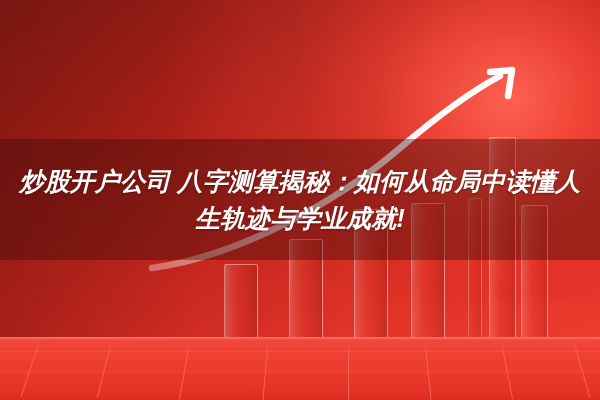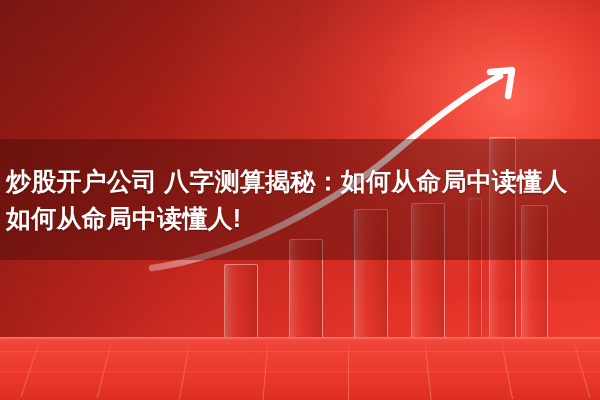--- a/index.html
+++ b/index.html
@@ -137,32 +137,33 @@
     background: rgba(58,10,7,0.40);
   }
   .headline {
     position: absolute;
     left: 0;
     right: 0;
     top: 139px;
     height: 121px;
     display: flex;
     flex-direction: column;
-    align-items: flex-start;
+    align-items: center;
     justify-content: center;
     padding: 16px 6px;
     box-sizing: border-box;
     color: #ffffff;
     font-size: 25px;
     font-weight: bold;
     line-height: 37px;
     letter-spacing: 0.2px;
     text-align: center;
     text-shadow: 0 1px 2px rgba(70,10,6,0.55);
     white-space: nowrap;
+    font-style: italic;
   }
   .headline .l2 { letter-spacing: 0.2px; }
 </style>
 </head>
 <body>
 
 <div id="stage">
 
   <div class="bg-base"></div>
   <div class="bg-glow"></div>
@@ -214,16 +215,16 @@
     <div class="floor-line" style="left:268px; transform: rotate(5deg);"></div>
     <div class="floor-line" style="left:348px; transform: rotate(0deg);"></div>
     <div class="floor-line" style="left:424px; transform: rotate(-6deg);"></div>
     <div class="floor-line" style="left:500px; transform: rotate(-11deg);"></div>
     <div class="floor-line" style="left:572px; transform: rotate(-16deg);"></div>
   </div>
 
   <div class="text-band"></div>
   <div class="headline">
     <div class="l1">炒股开户公司 八字测算揭秘：如何从命局中读懂人</div>
-    <div class="l2">如何从命局中读懂人!</div>
+    <div class="l2">生轨迹与学业成就!</div>
   </div>
 
 </div>
 
 </body></html>

